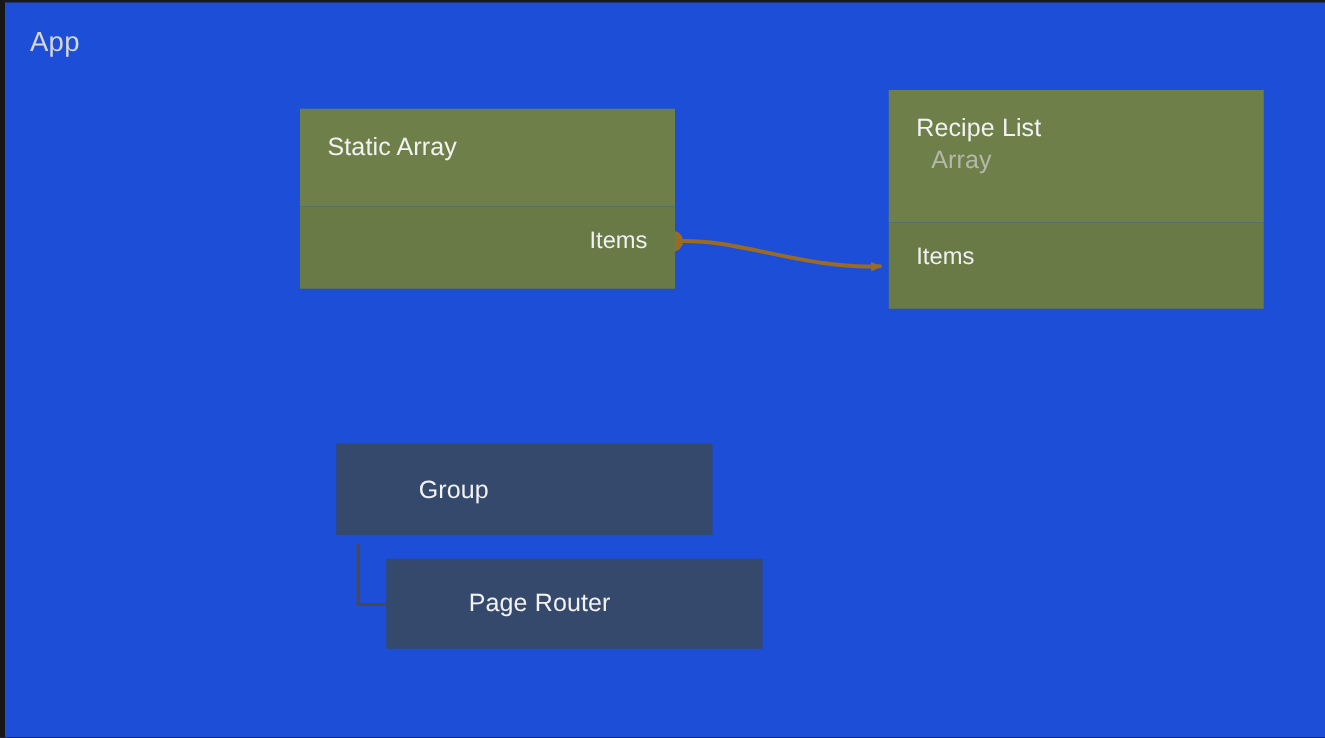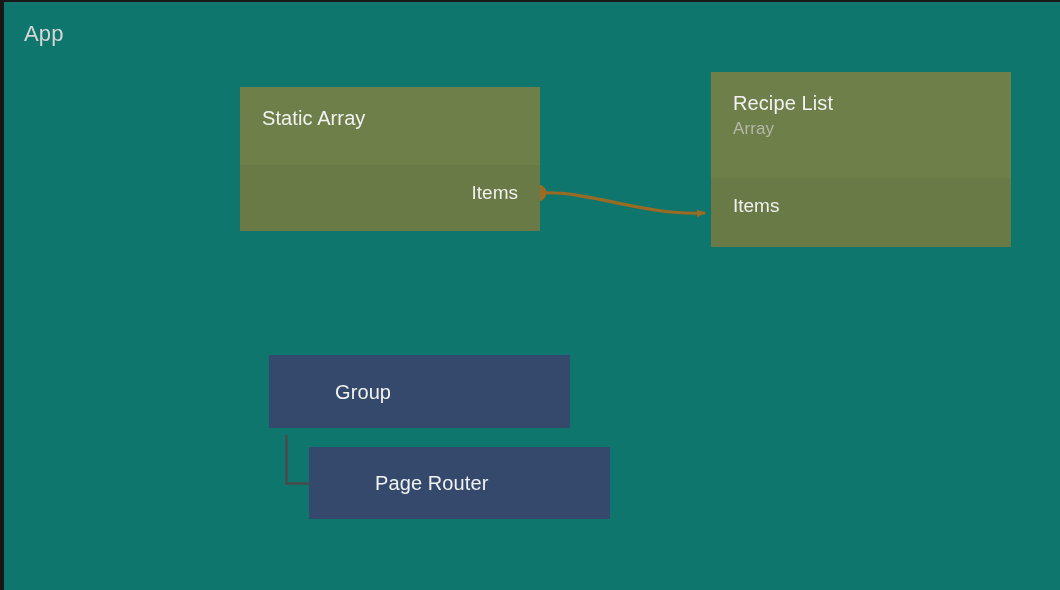--- a/index.html
+++ b/index.html
@@ -10,21 +10,21 @@
   }
   body {
     font-family: "Liberation Sans", "DejaVu Sans", sans-serif;
     -webkit-font-smoothing: antialiased;
   }
 
   #canvas {
     position: relative;
     width: 1060px;
     height: 590px;
-    background: #0f766e;
+    background: #1d4ed8;
     overflow: hidden;
     box-sizing: border-box;
     border-left: 4px solid #171717;
     border-top: 2px solid #1a1a1a;
     padding-left: 24px;
   }
 
   
   .app-label {
     position: absolute;
@@ -49,25 +49,26 @@
     padding: 18px 22px 10px 22px;
   }
   .node-title {
     font-size: 20px;
     line-height: 26px;
     color: #f2f2f2;
     white-space: nowrap;
     letter-spacing: 0.1px;
   }
   .node-subtitle {
-    font-size: 17px;
+    font-size: 20px;
     line-height: 25px;
     color: #b4b8a8;
     white-space: nowrap;
     letter-spacing: 0.1px;
+    margin-left: 12px;
   }
   .node-body {
     box-sizing: border-box;
     width: 100%;
     position: relative;
   }
   .port-row {
     box-sizing: border-box;
     font-size: 19px;
     line-height: 24px;

